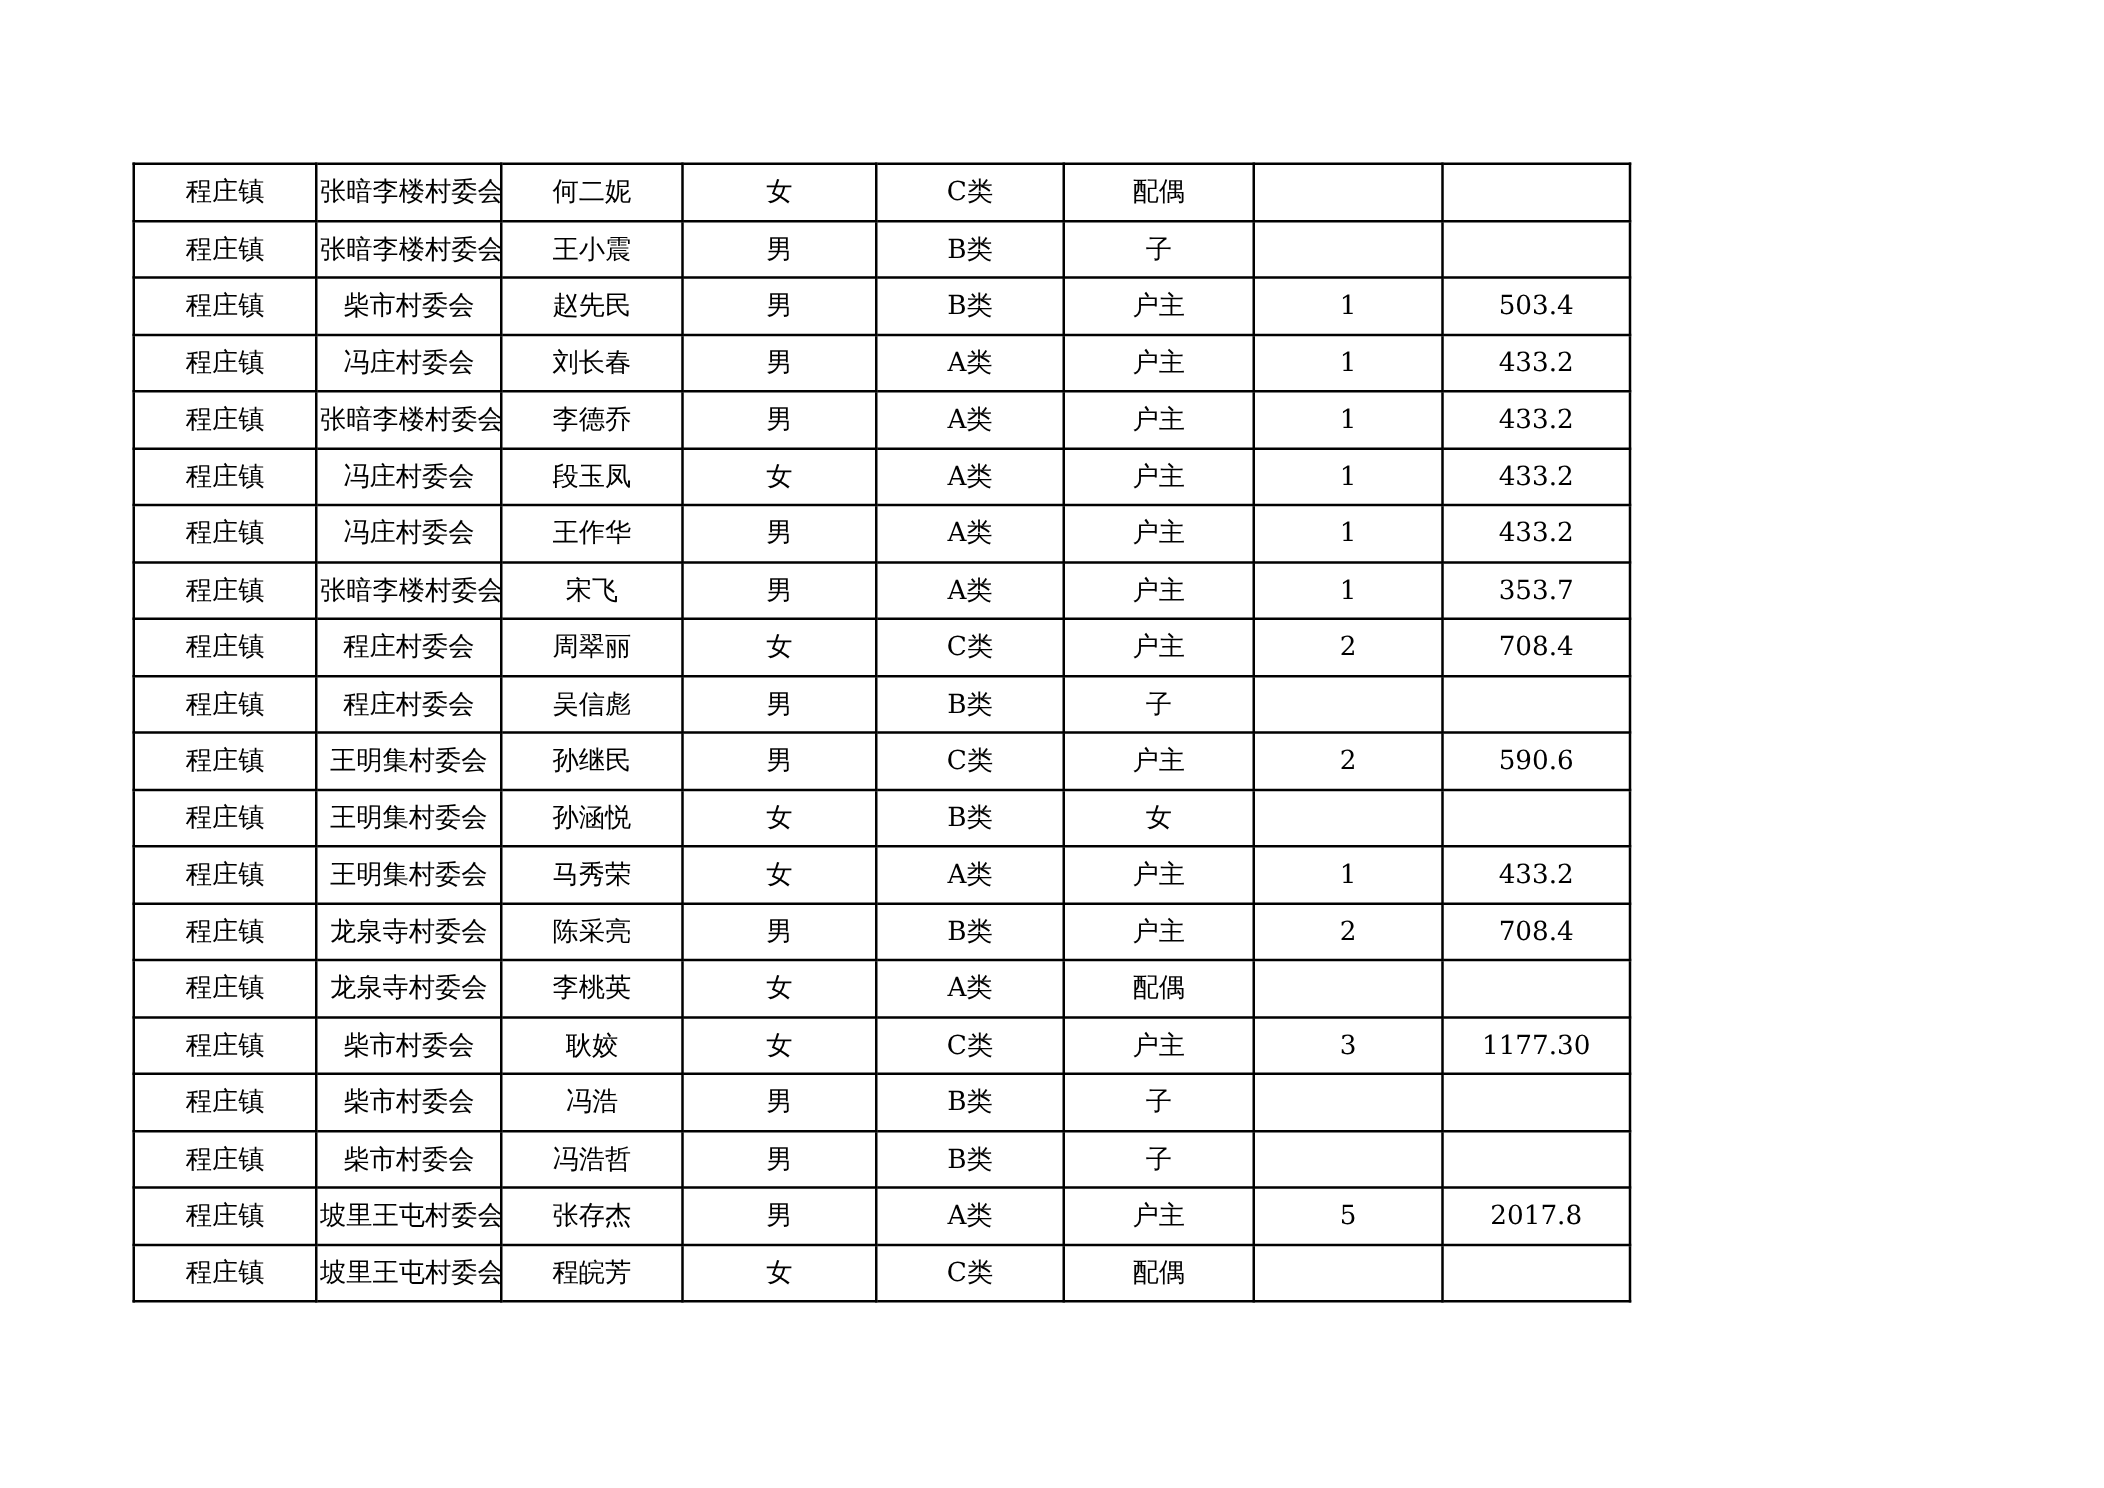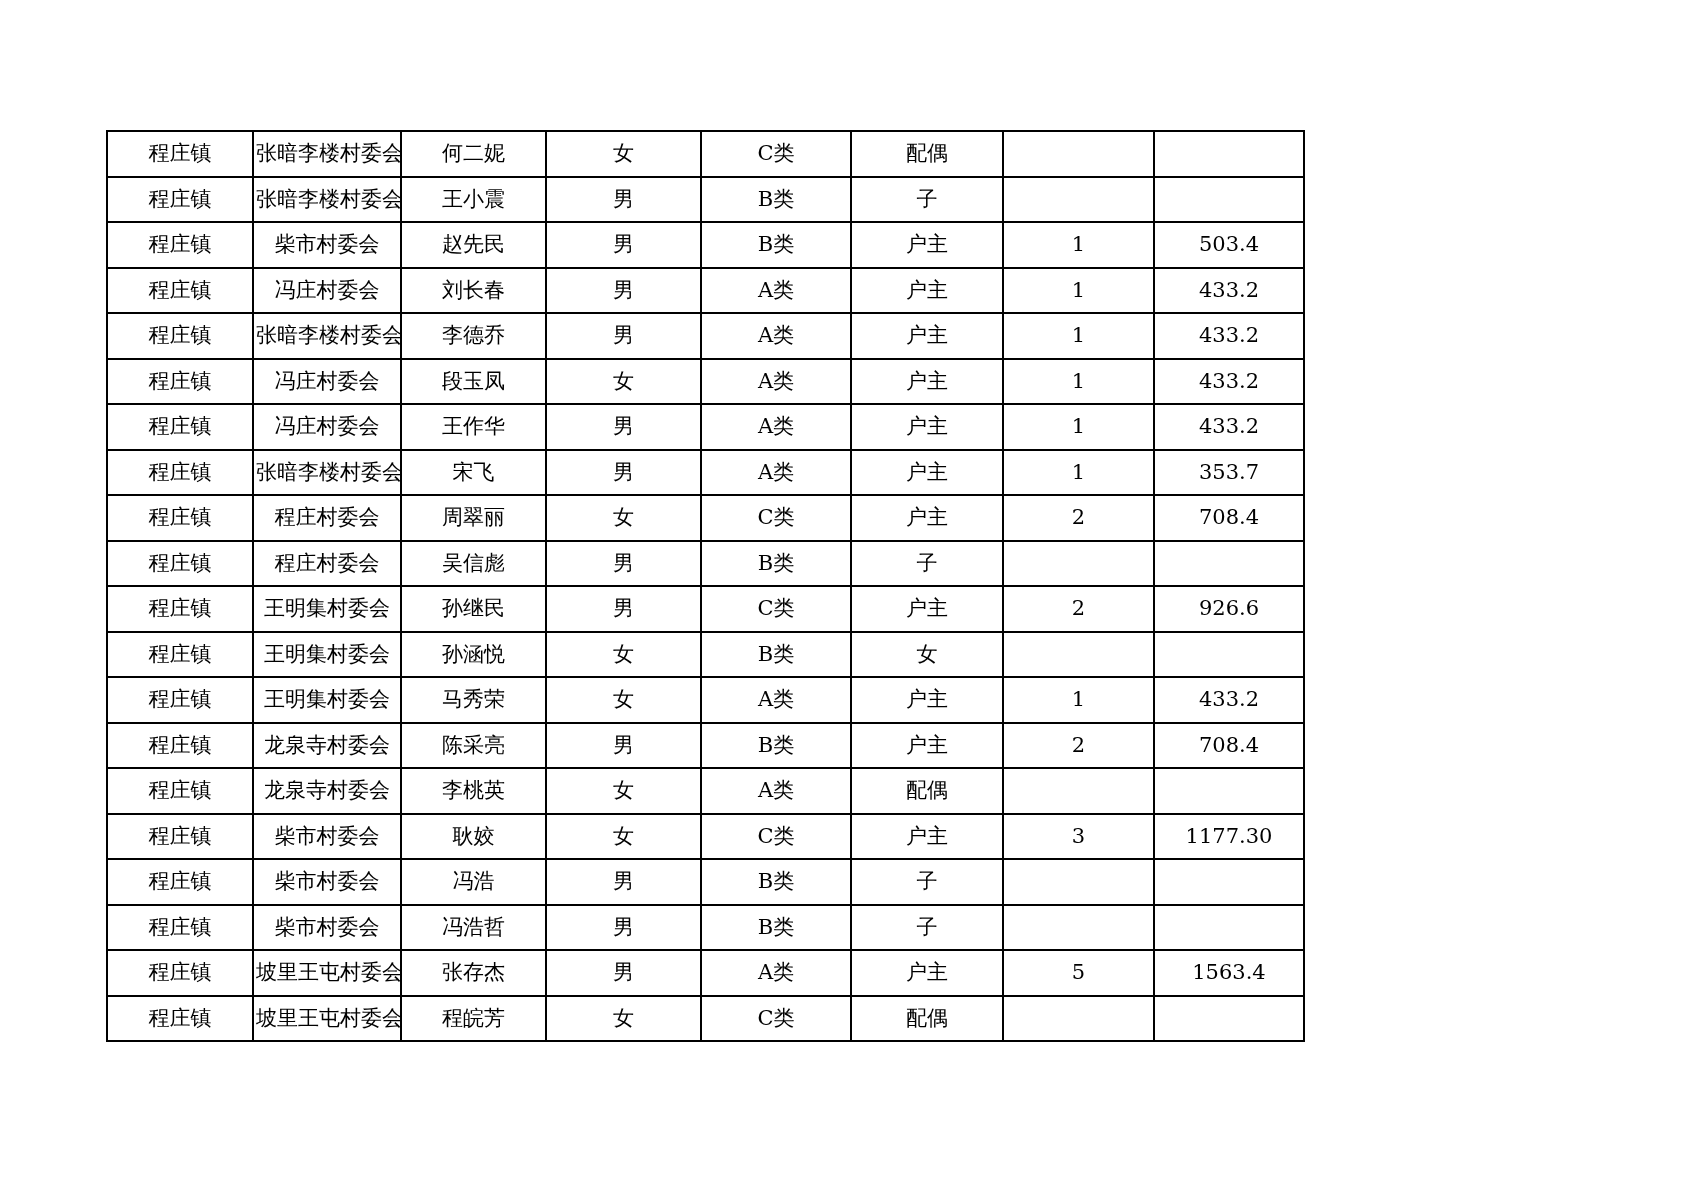--- a/index.html
+++ b/index.html
@@ -154,21 +154,21 @@
           <td></td>
         </tr>
         <tr>
           <td>程庄镇</td>
           <td>王明集村委会</td>
           <td>孙继民</td>
           <td>男</td>
           <td>C类</td>
           <td>户主</td>
           <td>2</td>
-          <td>926.6</td>
+          <td>590.6</td>
         </tr>
         <tr>
           <td>程庄镇</td>
           <td>王明集村委会</td>
           <td>孙涵悦</td>
           <td>女</td>
           <td>B类</td>
           <td>女</td>
           <td></td>
           <td></td>
@@ -234,21 +234,21 @@
           <td></td>
         </tr>
         <tr>
           <td>程庄镇</td>
           <td>坡里王屯村委会</td>
           <td>张存杰</td>
           <td>男</td>
           <td>A类</td>
           <td>户主</td>
           <td>5</td>
-          <td>1563.4</td>
+          <td>2017.8</td>
         </tr>
         <tr>
           <td>程庄镇</td>
           <td>坡里王屯村委会</td>
           <td>程皖芳</td>
           <td>女</td>
           <td>C类</td>
           <td>配偶</td>
           <td></td>
           <td></td>

